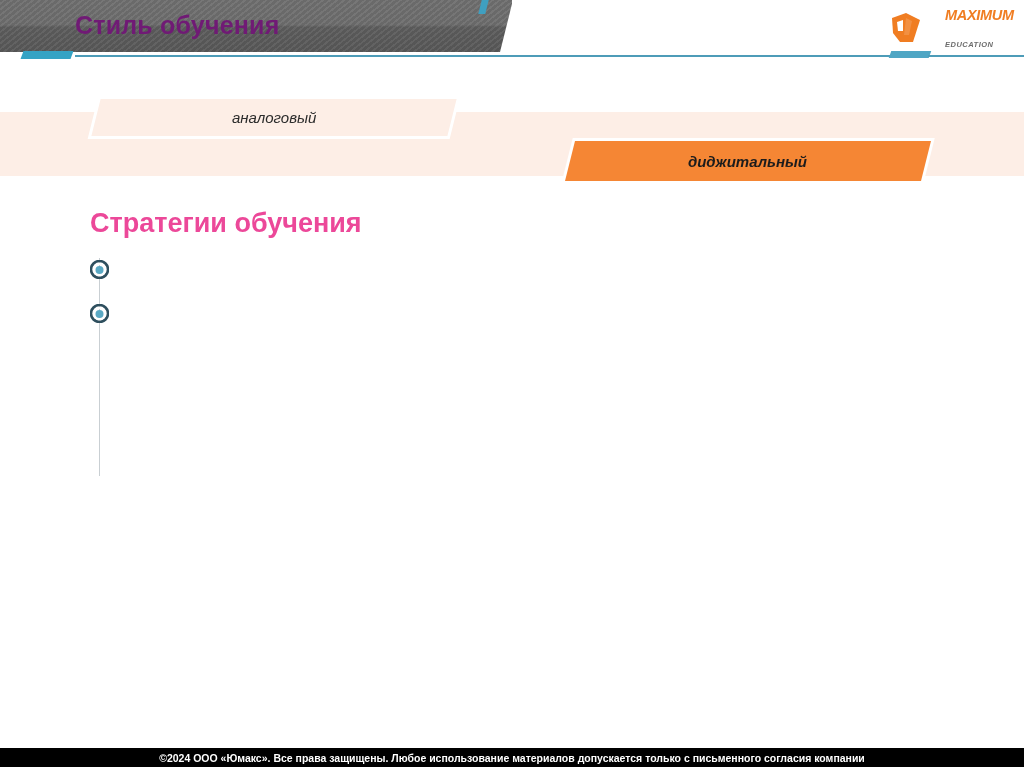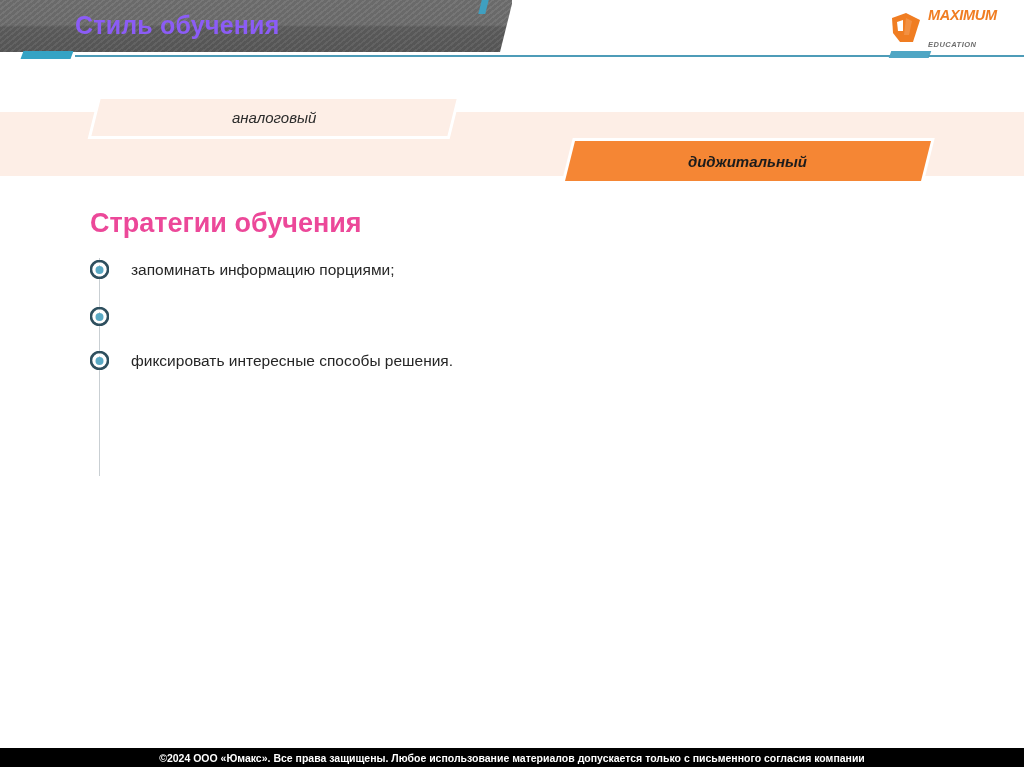--- a/index.html
+++ b/index.html
@@ -38,21 +38,21 @@
         rgba(0,0,0,0.045) 5px),
       linear-gradient(to bottom, #6f6f6f 0%, #6d6d6d 48%, #5d5d5d 52%, #585858 100%);
     transform:skewX(-14deg);
     transform-origin:bottom left;
   }
   .header-title {
     position:absolute;
     left:75px; top:11px;
     font-size:25px;
     font-weight:bold;
-    color:#8b5cf6;
+    color:#701a75;
     letter-spacing:0.2px;
     white-space:nowrap;
     z-index:4;
   }
 
   
   .accent-rule-left {
     position:absolute;
     left:75px; top:55px;
     width:850px; height:1.5px;
@@ -87,21 +87,21 @@
     z-index:3;
   }
 
   
   .logo {
     position:absolute;
     right:20px; top:8px;
     width:115px; height:40px;
     display:flex;
     align-items:center;
-    gap:5px;
+    gap:22px;
   }
   .logo-mark { width:34px; height:34px; flex:none; }
   .logo-text { display:flex; flex-direction:column; line-height:1; }
   .logo-word {
     font-size:14.5px;
     font-weight:bold;
     font-style:italic;
     color:#f07d22;
     letter-spacing:-0.3px;
   }
@@ -252,51 +252,40 @@
 
   <div class="tab tab-digital">
     <span>диджитальный</span>
   </div>
 
   <div class="section-title">Стратегии обучения</div>
 
   <div class="bullet-list">
     <div class="timeline"></div>
 
-    <div class="bullet-row">
-      <div class="bullet-marker">
-        <svg viewBox="0 0 19 19" width="19" height="19">
-          <circle cx="9.5" cy="9.5" r="8.5" fill="none" stroke="#2e4f5e" stroke-width="2.6"></circle>
-          <circle cx="9.5" cy="9.5" r="5.6" fill="none" stroke="#ffffff" stroke-width="2"></circle>
-          <circle cx="9.5" cy="10" r="4" fill="#5aa9c4"></circle>
-        </svg>
-      </div>
-      <div class="bullet-text">запоминать информацию порциями;</div>
-    </div>
 
     <div class="bullet-row">
       <div class="bullet-marker">
         <svg viewBox="0 0 19 19" width="19" height="19">
           <circle cx="9.5" cy="9.5" r="8.5" fill="none" stroke="#2e4f5e" stroke-width="2.6"></circle>
           <circle cx="9.5" cy="9.5" r="5.6" fill="none" stroke="#ffffff" stroke-width="2"></circle>
           <circle cx="9.5" cy="10" r="4" fill="#5aa9c4"></circle>
         </svg>
       </div>
     </div>
 
 
     <div class="bullet-row">
       <div class="bullet-marker">
         <svg viewBox="0 0 19 19" width="19" height="19">
           <circle cx="9.5" cy="9.5" r="8.5" fill="none" stroke="#2e4f5e" stroke-width="2.6"></circle>
           <circle cx="9.5" cy="9.5" r="5.6" fill="none" stroke="#ffffff" stroke-width="2"></circle>
           <circle cx="9.5" cy="10" r="4" fill="#5aa9c4"></circle>
         </svg>
       </div>
-      <div class="bullet-text">фиксировать интересные способы решения.</div>
     </div>
   </div>
 
   <div class="footer">
     <div class="footer-text">©2024 ООО «Юмакс». Все права защищены. Любое использование материалов допускается только с письменного согласия компании</div>
   </div>
 
 </div>
 
 </body></html>

